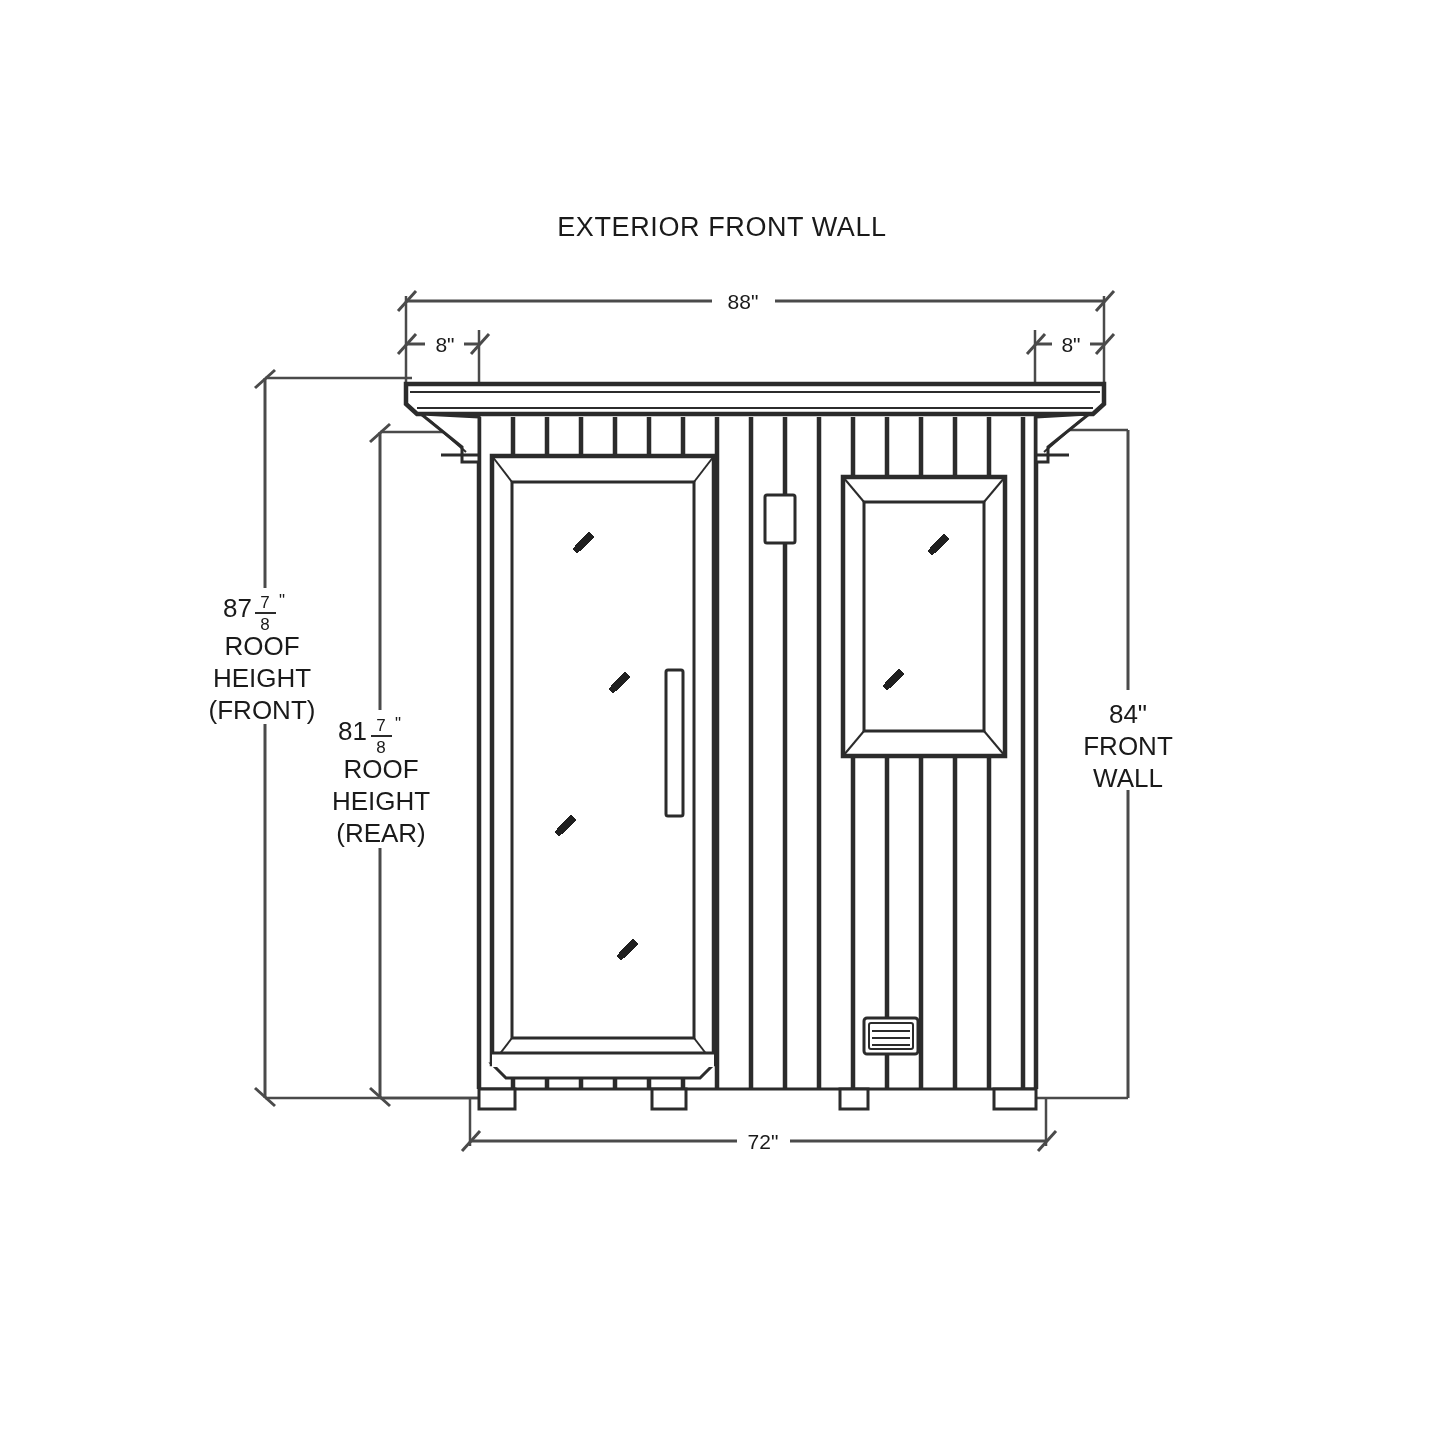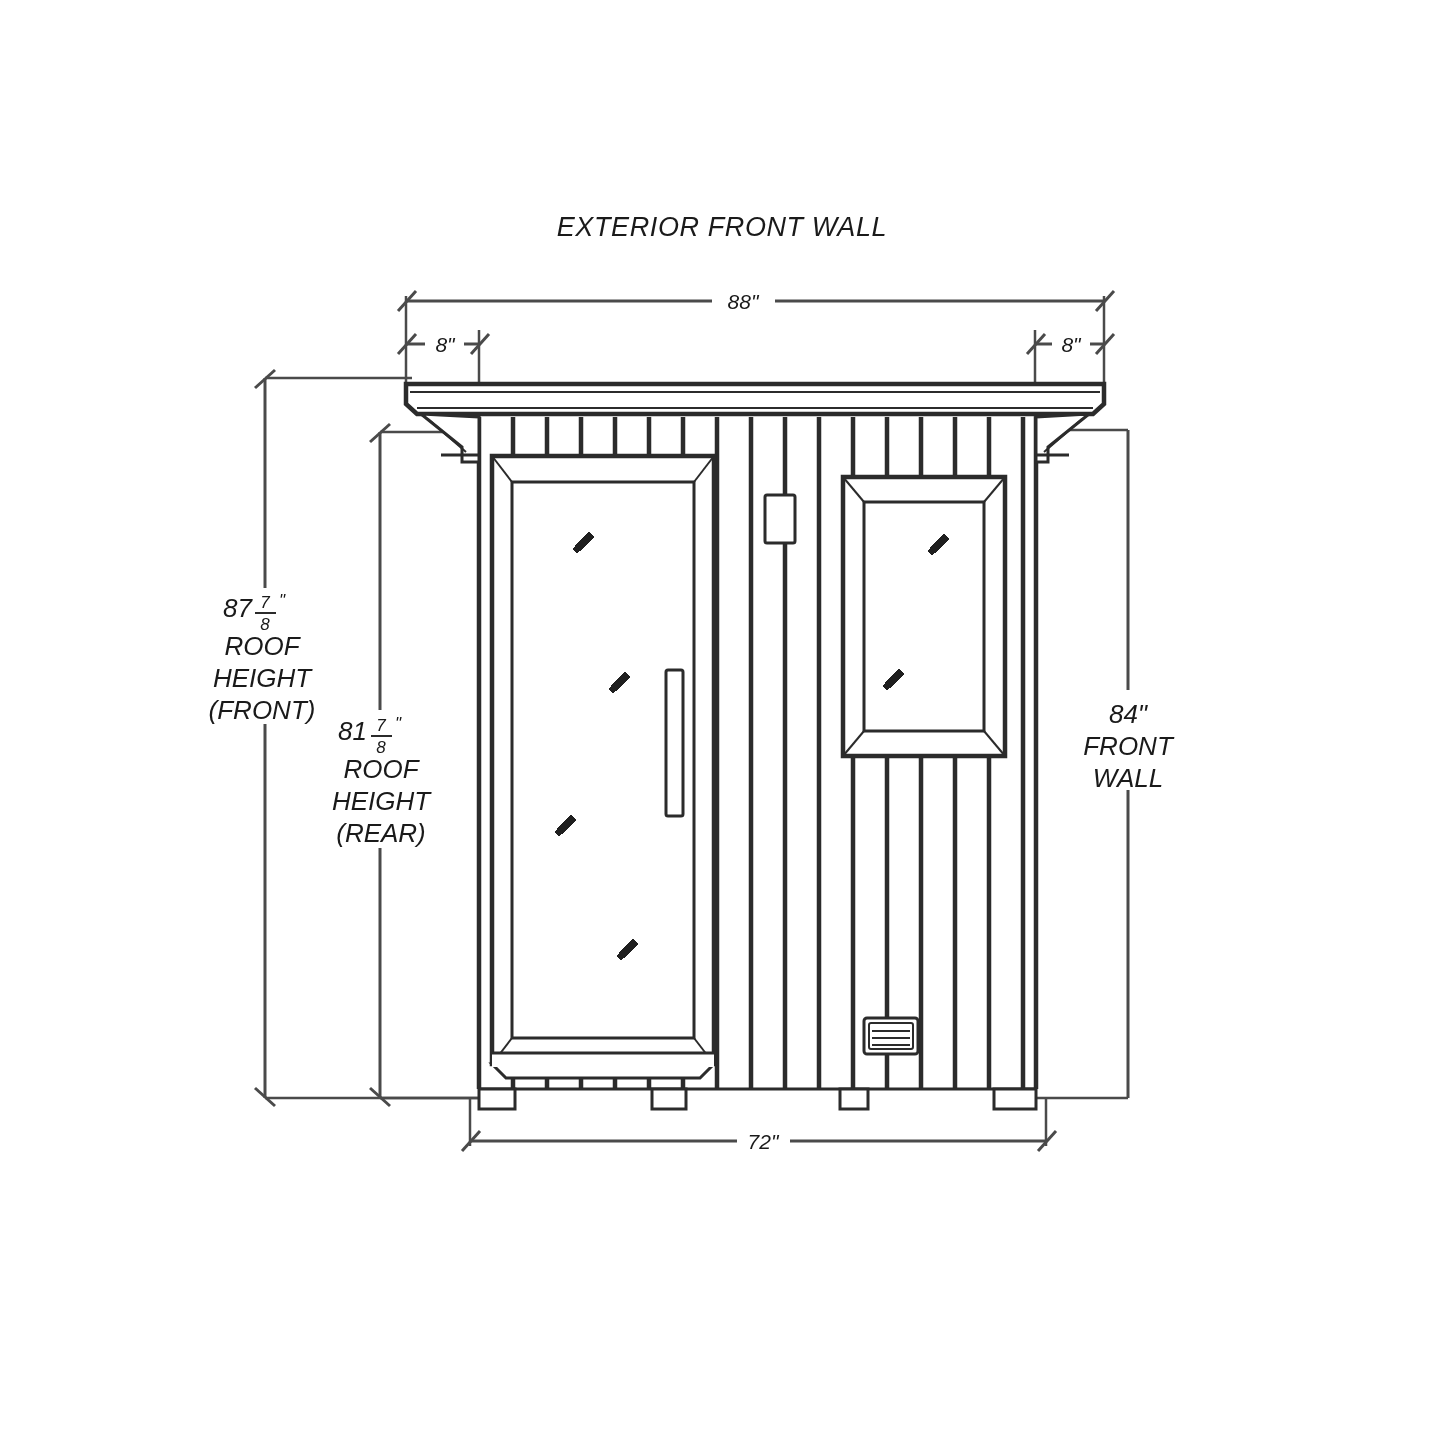--- a/index.html
+++ b/index.html
@@ -13,21 +13,20 @@
     font-family: "Liberation Sans", sans-serif;
     color: #1a1a1a;
     overflow: hidden;
     position: relative;
   }
   #drawing-root {
     position: absolute;
     left: 0; top: 0;
     width: 1174px;
     height: 1445px;
-    font-style: italic;
   }
   svg.sheet {
     display: block;
     width: 1445px;
     height: 1445px;
   }
   .ln { stroke: #2b2b2b; fill: none; }
   .thin { stroke-width: 2; }
   .med { stroke-width: 3; }
   .thick { stroke-width: 4.5; }

